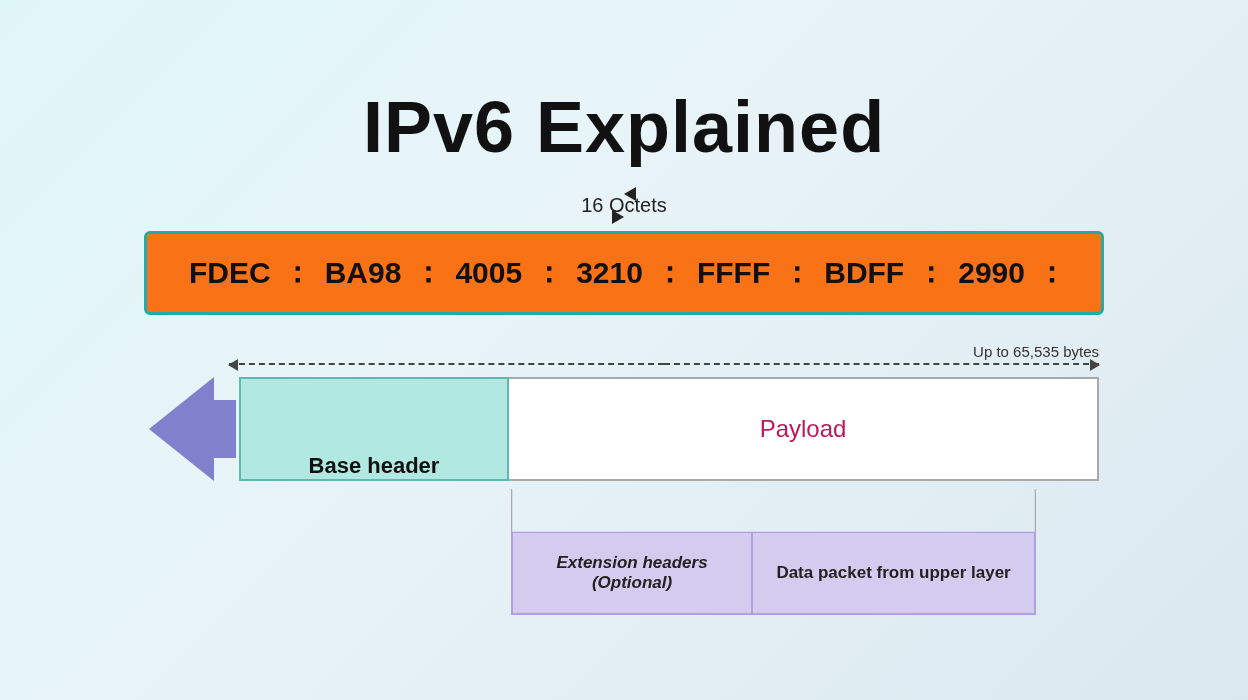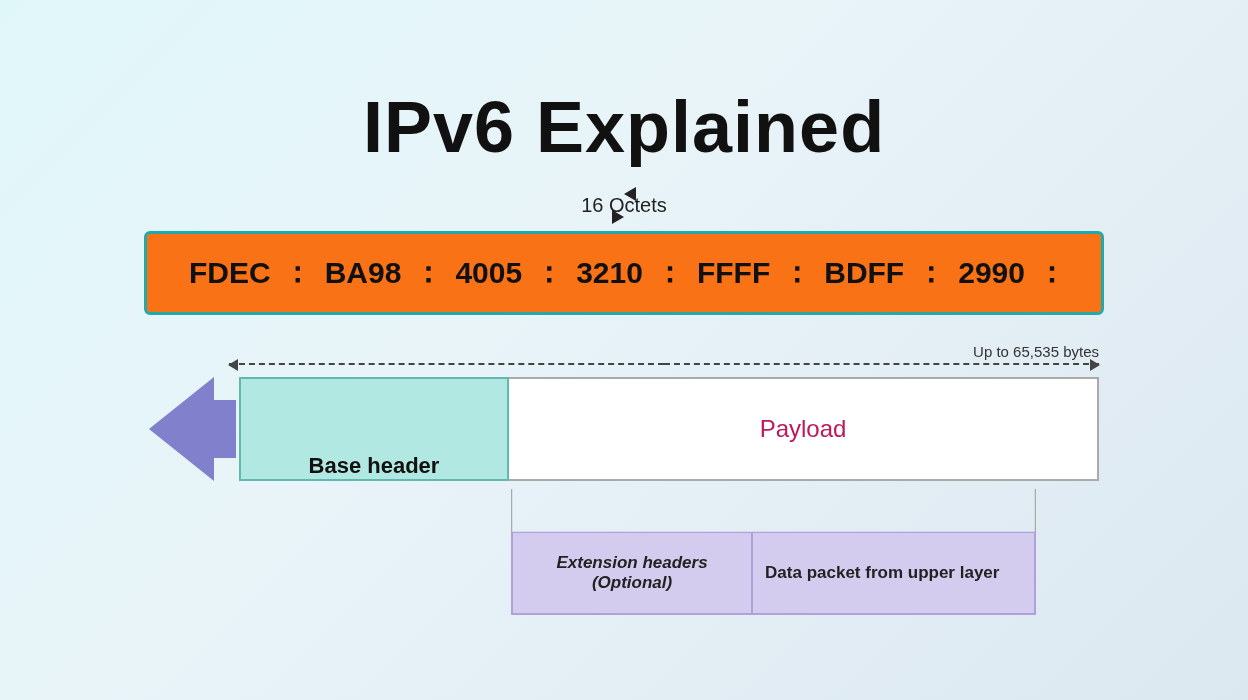--- a/index.html
+++ b/index.html
@@ -184,19 +184,19 @@
         <line x1="0" y1="0" x2="0" y2="44" stroke="#aaa" stroke-width="2.5"></line>
         <line x1="525" y1="0" x2="525" y2="44" stroke="#aaa" stroke-width="2.5"></line>
         <line x1="0" y1="44" x2="525" y2="44" stroke="#b0a0dd" stroke-width="2.5"></line>
       </svg>
     </div>
 
     <div style="margin-left:362px; width:525px; background:#d4ccee; border:2.5px solid #b0a0dd; border-top:none; display:flex;">
       <div style="flex:1; display:flex; align-items:center; justify-content:center; text-align:center; font-size:17px; font-weight:700; color:#222; padding:20px 12px; border-right:2.5px solid #b0a0dd;font-style:italic;">
         <span>Extension headers<br>(Optional)</span>
       </div>
-      <div style="flex:1.2; display:flex; align-items:center; text-align:center; font-size:17px; font-weight:700; color:#222; padding:20px 12px;">
+      <div style="flex:1.2; display:flex; align-items:center; justify-content:center; text-align:center; font-size:17px; font-weight:700; color:#222; padding:20px 12px;">
         <span>Data packet from upper layer</span>
       </div>
     </div>
   </div>
 
 </div>
 
 </body></html>

